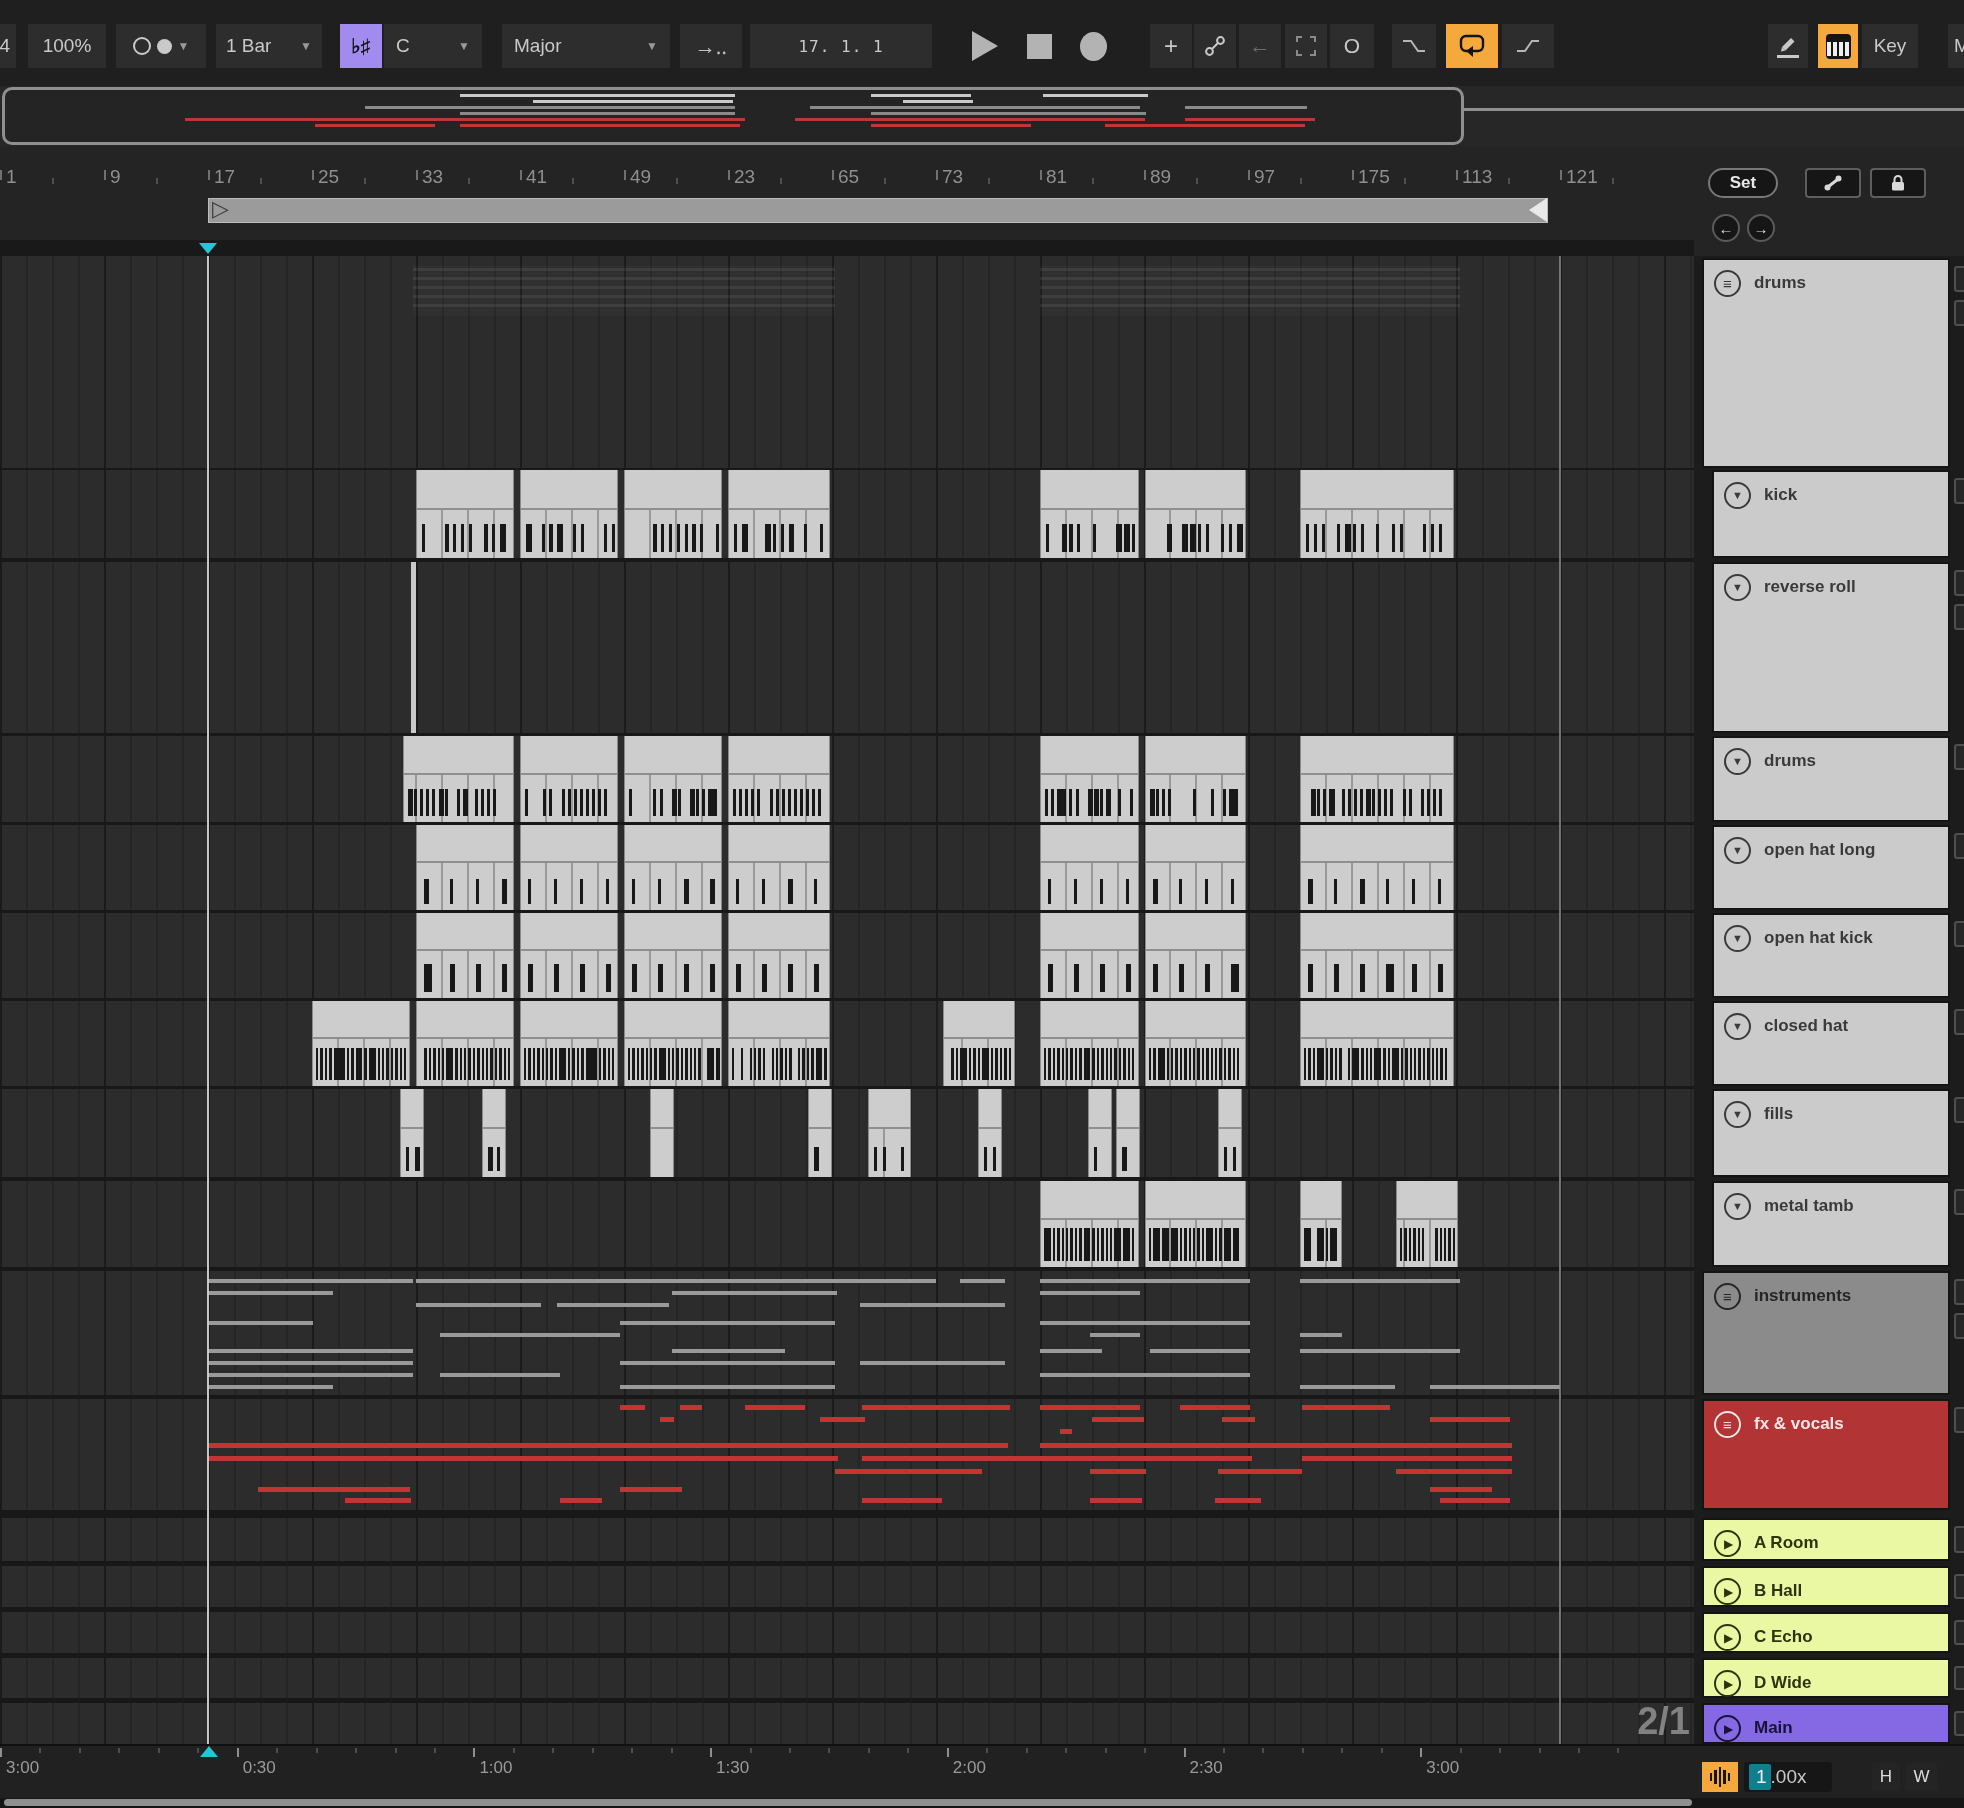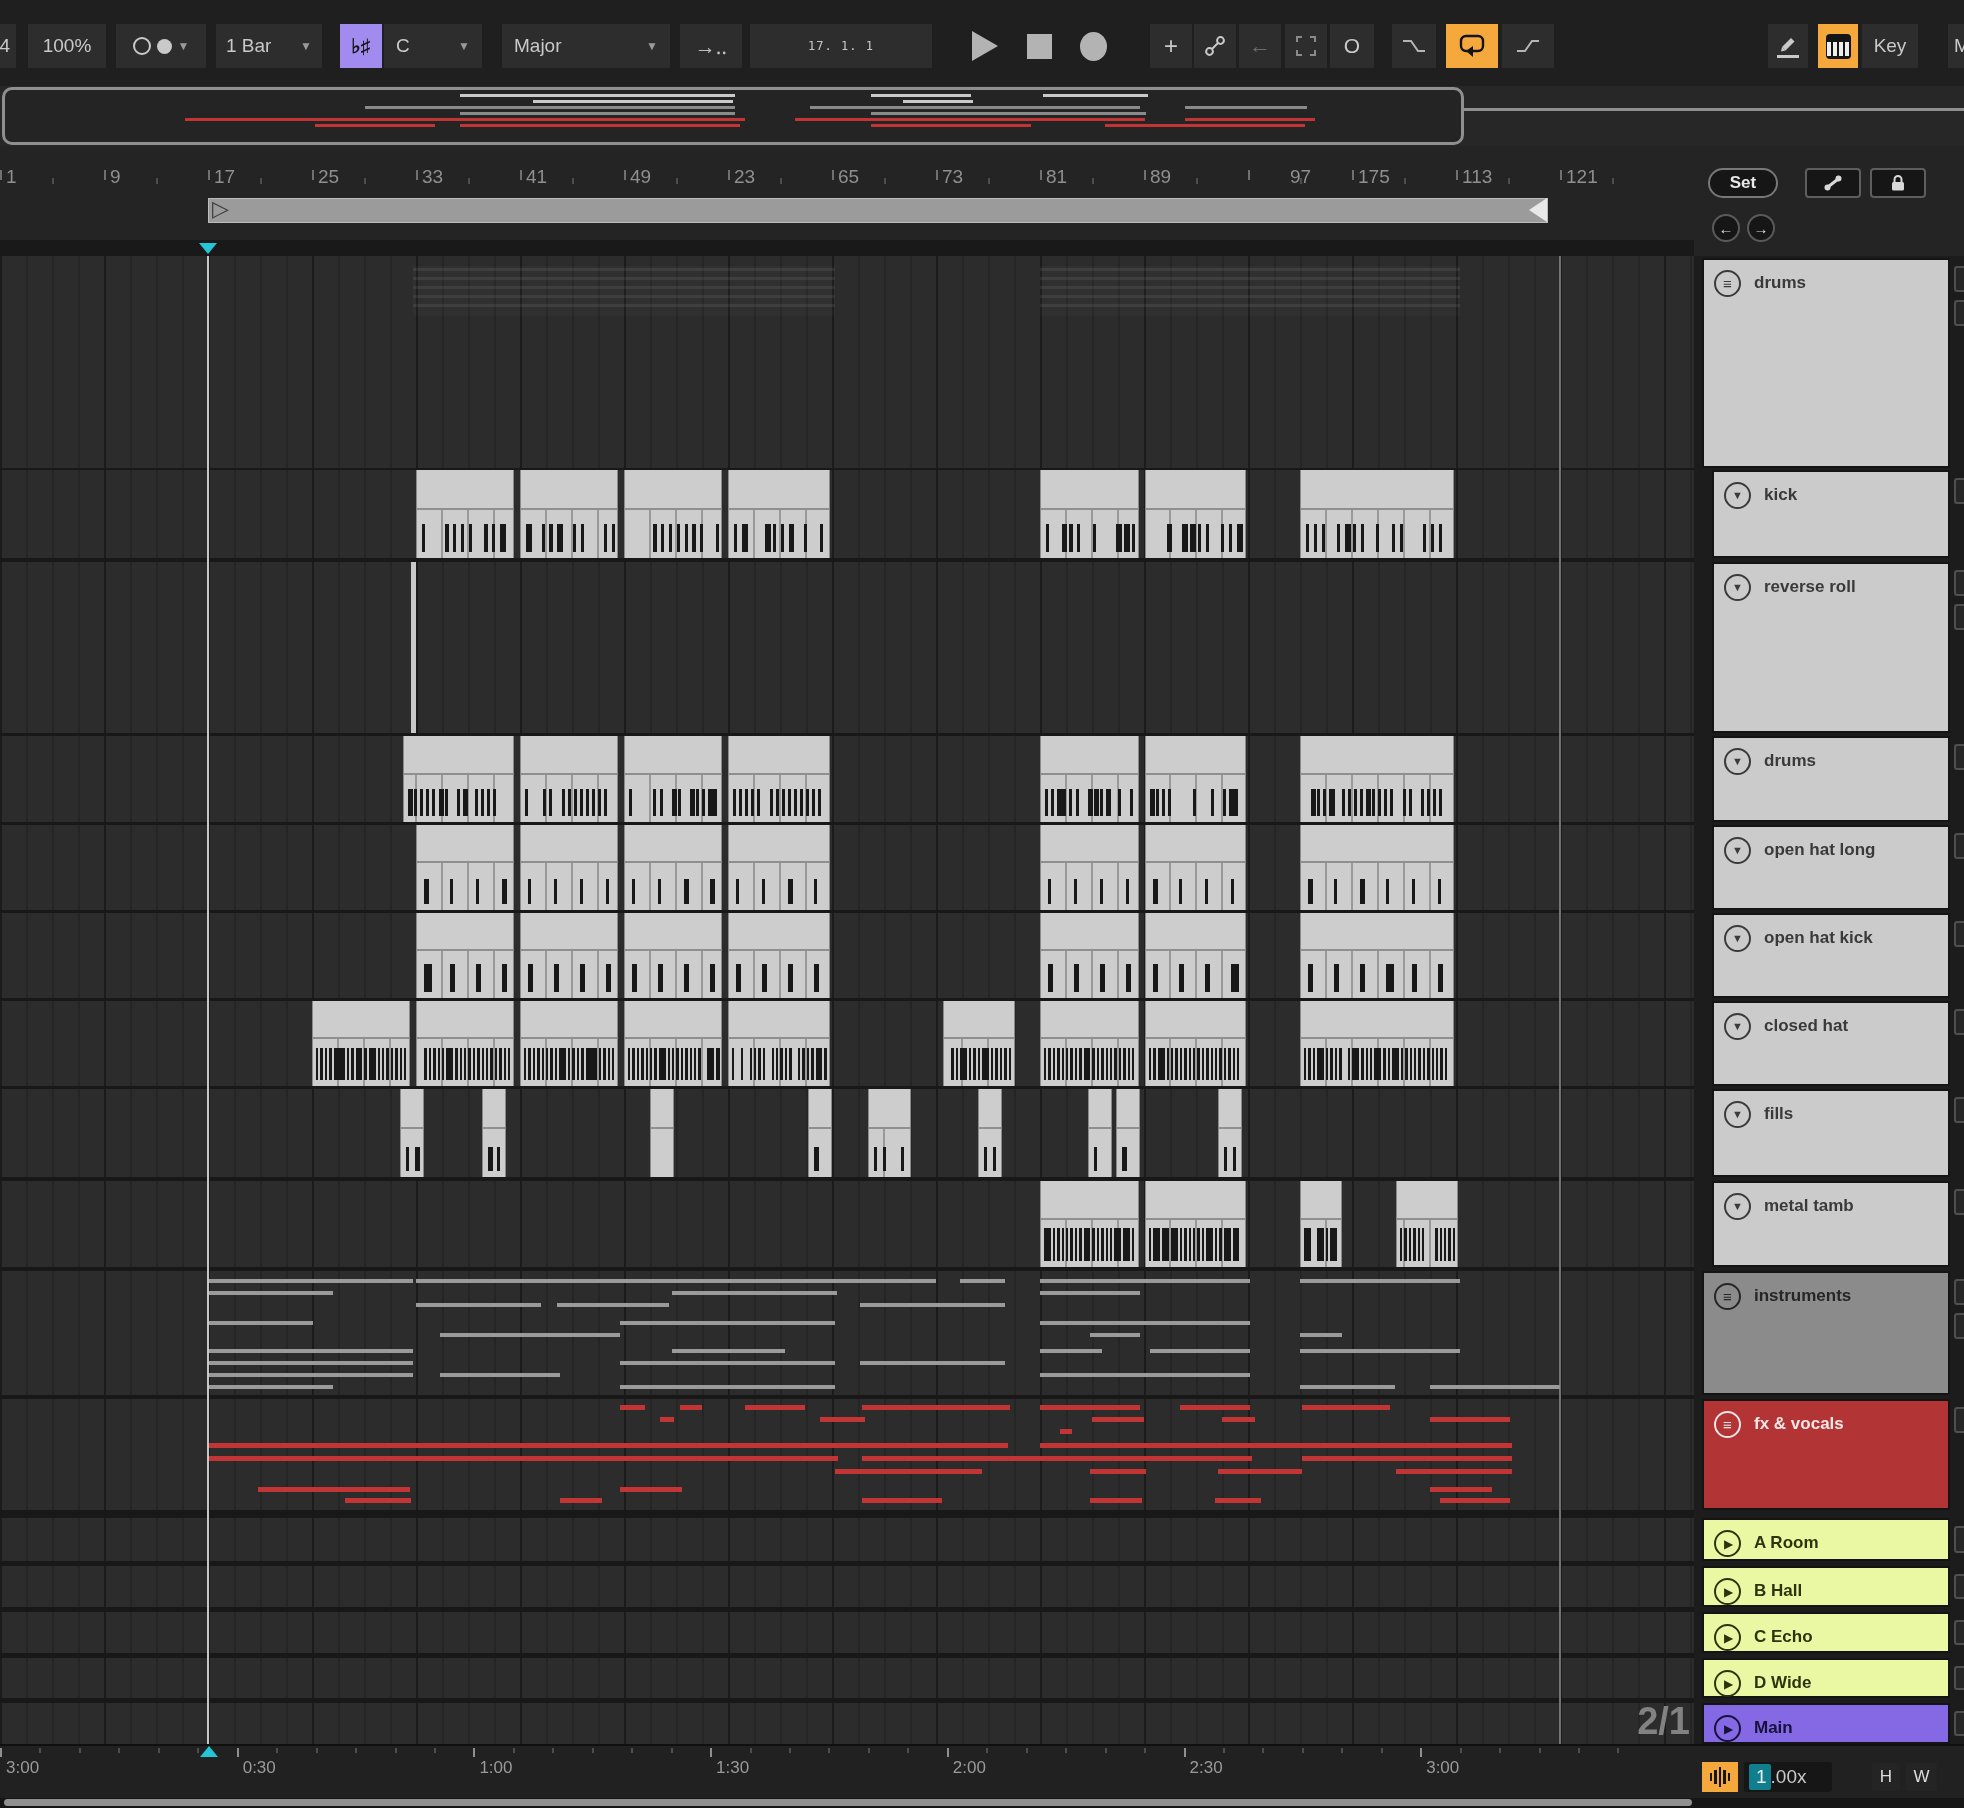--- a/index.html
+++ b/index.html
@@ -13,21 +13,21 @@
   #tb-timesig{left:-14px;width:30px;justify-content:flex-end;padding-right:6px;}
   #tb-zoom{left:28px;width:78px;}
   #tb-metro{left:116px;width:90px;}
   .metro-o{width:14px;height:14px;border:2px solid #c9c9c9;border-radius:50%;}
   .metro-f{width:15px;height:15px;background:#c9c9c9;border-radius:50%;}
   #tb-quant{left:216px;width:106px;justify-content:space-between;padding:0 10px;}
   #tb-scaletoggle{left:340px;width:42px;background:#a18bee;color:#141414;font-weight:bold;font-size:20px;}
   #tb-root{left:384px;width:98px;justify-content:space-between;padding:0 12px;}
   #tb-scale{left:502px;width:168px;justify-content:space-between;padding:0 12px;}
   #tb-follow{left:680px;width:62px;color:#c0c0c0;font-size:21px;}
-  #tb-pos{left:750px;width:182px;font-family:"DejaVu Sans Mono",monospace;font-size:12px;letter-spacing:1px;}
+  #tb-pos{left:750px;width:182px;font-family:"DejaVu Sans Mono",monospace;font-size:16px;letter-spacing:1px;}
   .transport{background:transparent;}
   #tb-play{left:962px;width:46px;}
   #tb-play .shape{width:0;height:0;border-left:26px solid #b3b3b3;border-top:15px solid transparent;border-bottom:15px solid transparent;}
   #tb-stop{left:1016px;width:46px;}
   #tb-stop .shape{width:25px;height:25px;background:#b3b3b3;}
   #tb-rec{left:1070px;width:46px;}
   #tb-rec .shape{width:27px;height:29px;background:#b3b3b3;border-radius:50%;}
   #tb-plus{left:1150px;width:42px;font-size:24px;}
   #tb-link{left:1194px;width:42px;}
   #tb-back{left:1239px;width:42px;color:#6b6b6b;font-size:22px;}
@@ -284,21 +284,21 @@
       <div class="bar-num" style="left: 734px;">23</div>
       <div class="bar-tick" style="left: 832px;"></div>
       <div class="bar-num" style="left: 838px;">65</div>
       <div class="bar-tick" style="left: 936px;"></div>
       <div class="bar-num" style="left: 942px;">73</div>
       <div class="bar-tick" style="left: 1040px;"></div>
       <div class="bar-num" style="left: 1046px;">81</div>
       <div class="bar-tick" style="left: 1144px;"></div>
       <div class="bar-num" style="left: 1150px;">89</div>
       <div class="bar-tick" style="left: 1248px;"></div>
-      <div class="bar-num" style="left: 1290px;">97</div>
+      <div class="bar-num" style="left: 1254px;">97</div>
       <div class="bar-tick" style="left: 1352px;"></div>
       <div class="bar-num" style="left: 1358px;">175</div>
       <div class="bar-tick" style="left: 1456px;"></div>
       <div class="bar-num" style="left: 1462px;">113</div>
       <div class="bar-tick" style="left: 1560px;"></div>
       <div class="bar-num" style="left: 1566px;">121</div>
       <div class="bar-mtick" style="left: 52px;"></div>
       <div class="bar-mtick" style="left: 156px;"></div>
       <div class="bar-mtick" style="left: 260px;"></div>
       <div class="bar-mtick" style="left: 364px;"></div>

